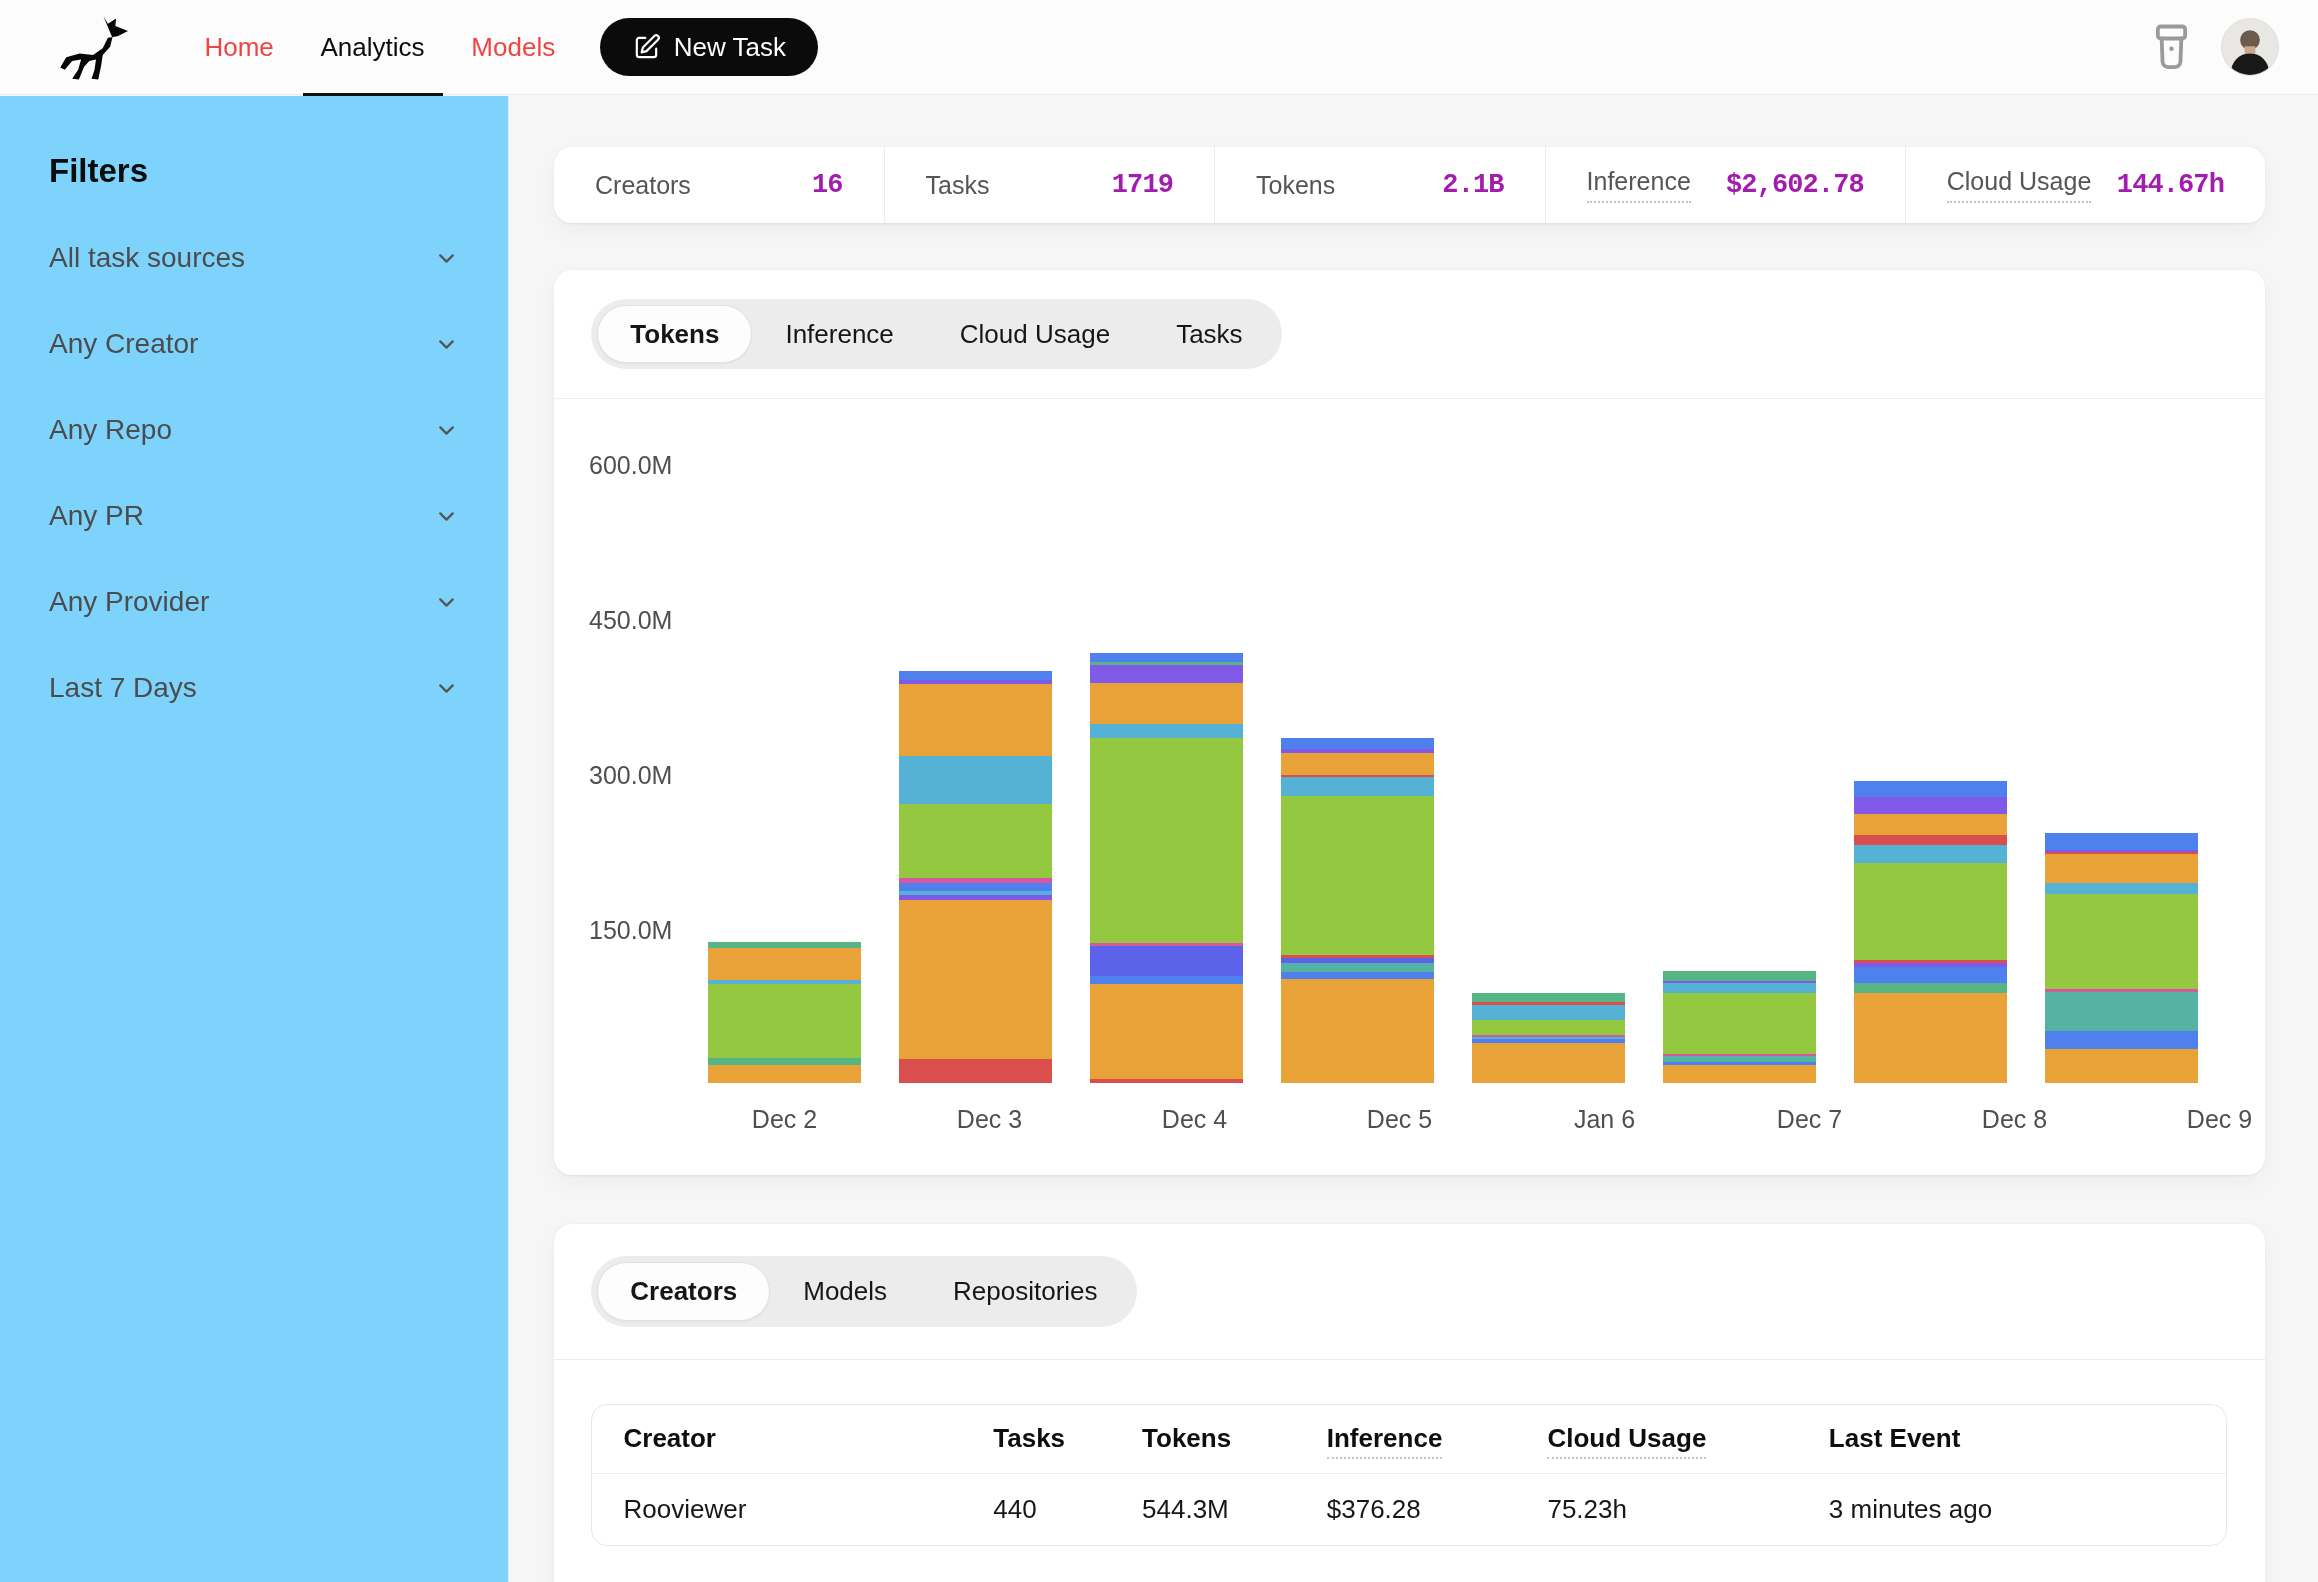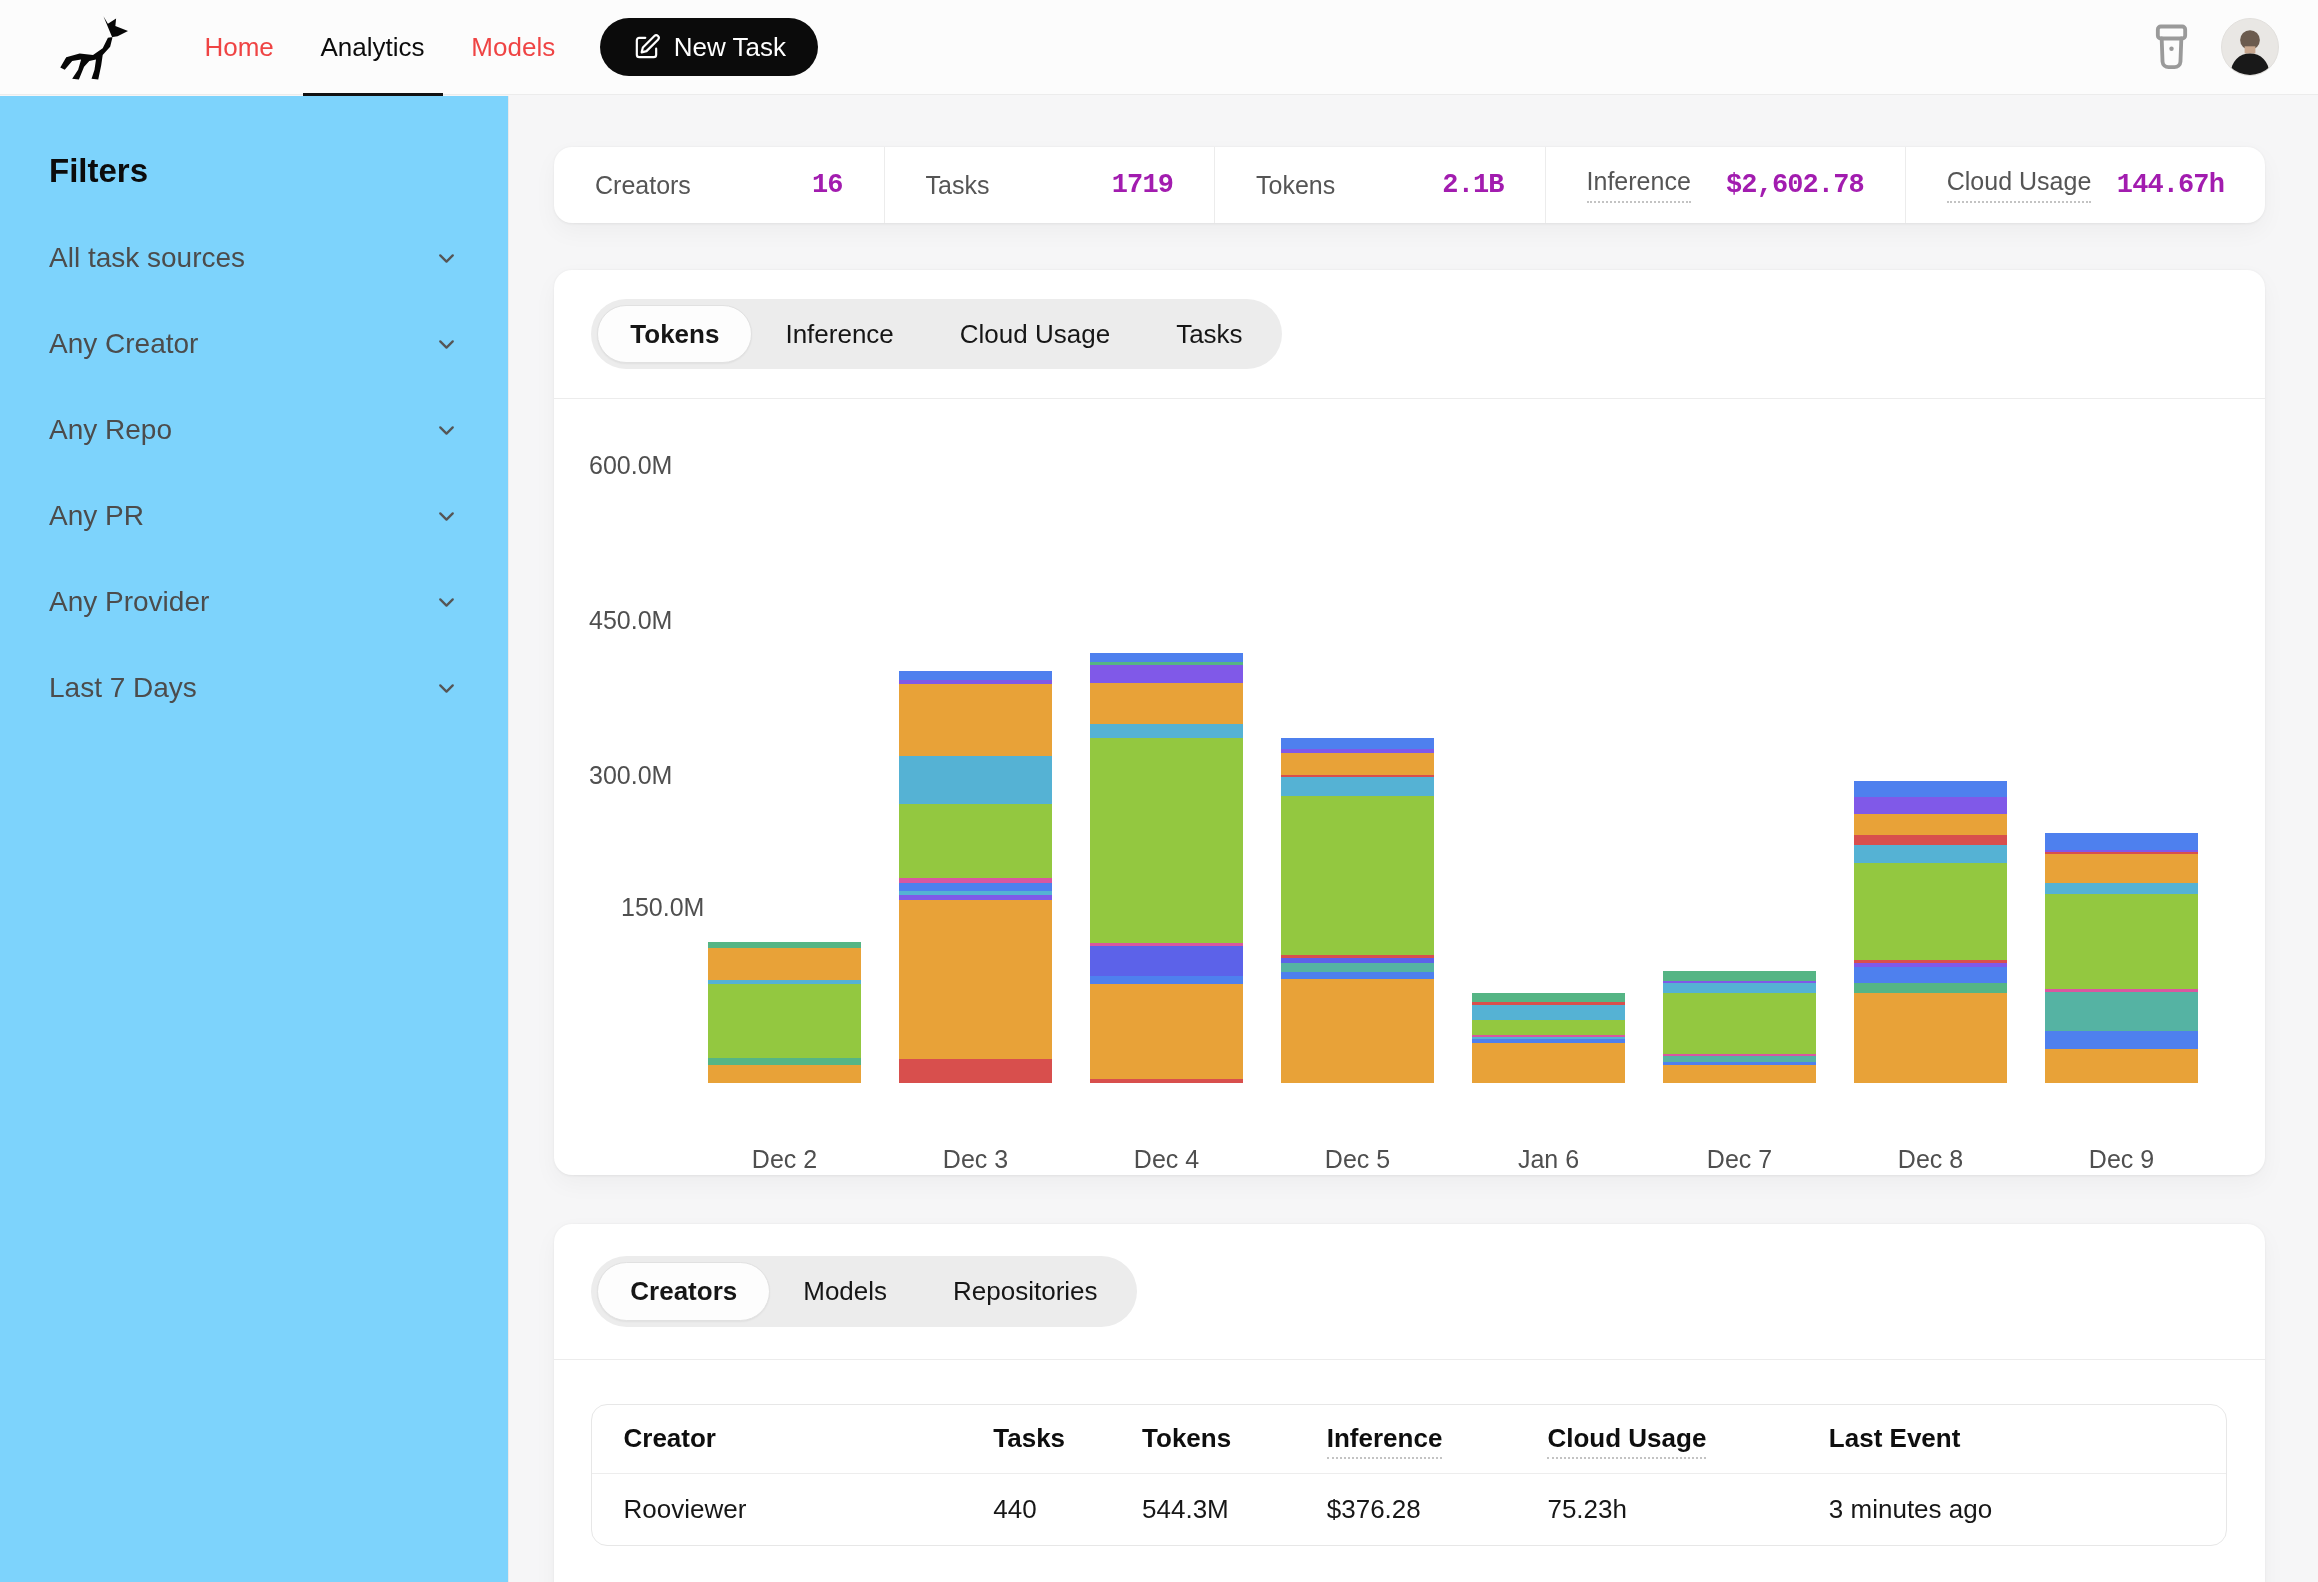--- a/index.html
+++ b/index.html
@@ -78,21 +78,21 @@
   .ytick {
     position:absolute; left:0; width:126px; text-align:left; padding-left:35px;
     font-size:25px; color:#4f4f4f; white-space:nowrap;
   }
   .bars-row {
     position:absolute; left:154px; top:0; height:684px; display:flex;
     align-items:flex-end; gap:38px;
   }
   .bar { width:153px; display:flex; flex-direction:column; cursor:pointer; }
   .seg { width:100%; }
-  .xlabels-row { position:absolute; left:154px; top:706px; display:flex; gap:38px;margin-top:40px; }
+  .xlabels-row { position:absolute; left:154px; top:706px; display:flex; gap:52px; }
   .xlabel { width:153px; text-align:center; font-size:25px; color:#4f4f4f; }
   
   .bottom-card { top:1224px; height:648px; }
   .bottom-header { height:136px; display:flex; align-items:center; padding-left:37px; border-bottom:1.8px solid #ececec; }
   .table-wrap { margin:44px 38px 0 37px; border:1.8px solid #e7e7e7; border-radius:16px; overflow:hidden; background:#fff; }
   table { width:100%; border-collapse:collapse; font-size:26px; }
   thead th { text-align:left; font-weight:700; color:#0e0e0e; height:68px; vertical-align:middle; }
   tbody td { height:72px; vertical-align:middle; color:#171717; border-top:1.8px solid #ededed; }
   th:first-child, td:first-child { padding-left:31.5px; }
   th .dotted { padding-bottom:3.6px; }
@@ -327,21 +327,21 @@
           <div class="xlabel">Dec 4</div>
           <div class="xlabel">Dec 5</div>
           <div class="xlabel">Jan 6</div>
           <div class="xlabel">Dec 7</div>
           <div class="xlabel">Dec 8</div>
           <div class="xlabel">Dec 9</div>
         </div>
     <div class="ytick" style="top: 52px;">600.0M</div>
         <div class="ytick" style="top: 207px;">450.0M</div>
         <div class="ytick" style="top: 362px;">300.0M</div>
-        <div class="ytick" style="top: 494px; margin-left: 32px;">150.0M</div>
+        <div class="ytick" style="top: 517px;">150.0M</div>
       </div>
   </div>
 
   <div class="card bottom-card">
     <div class="bottom-header">
       <div class="seg-control" id="table-tabs">
           <div class="tab active">Creators</div>
           <div class="tab">Models</div>
           <div class="tab">Repositories</div>
         </div>

